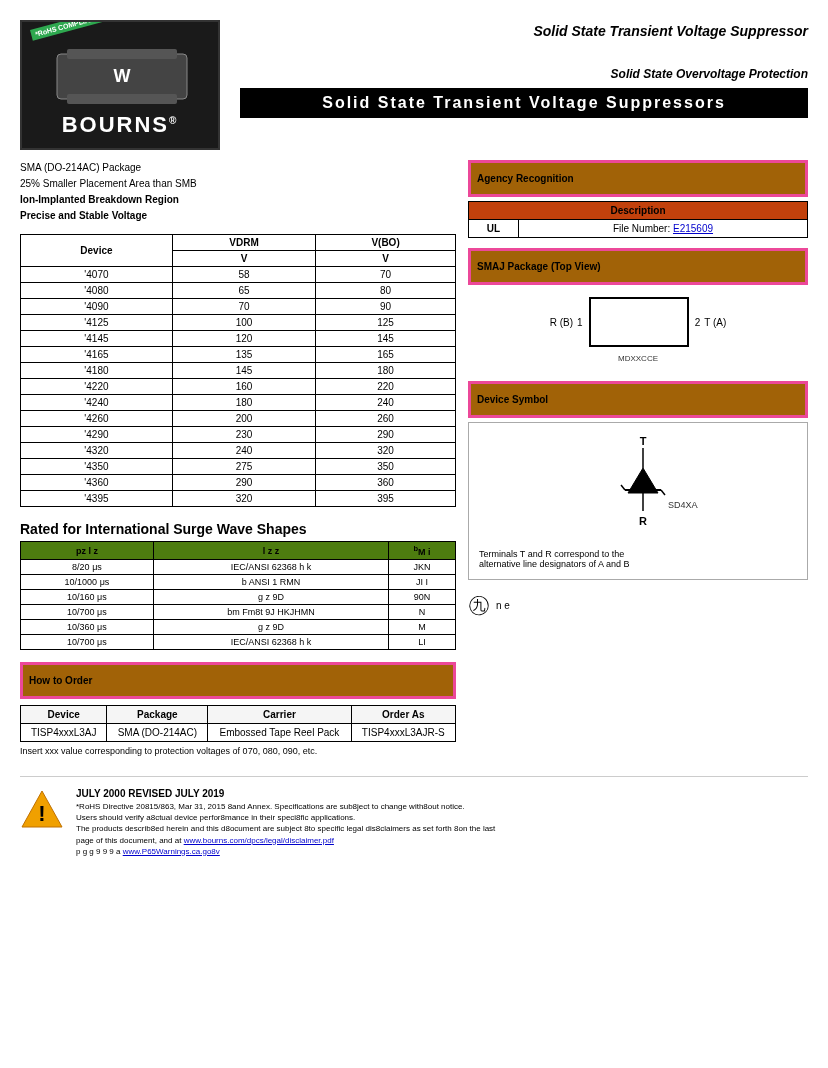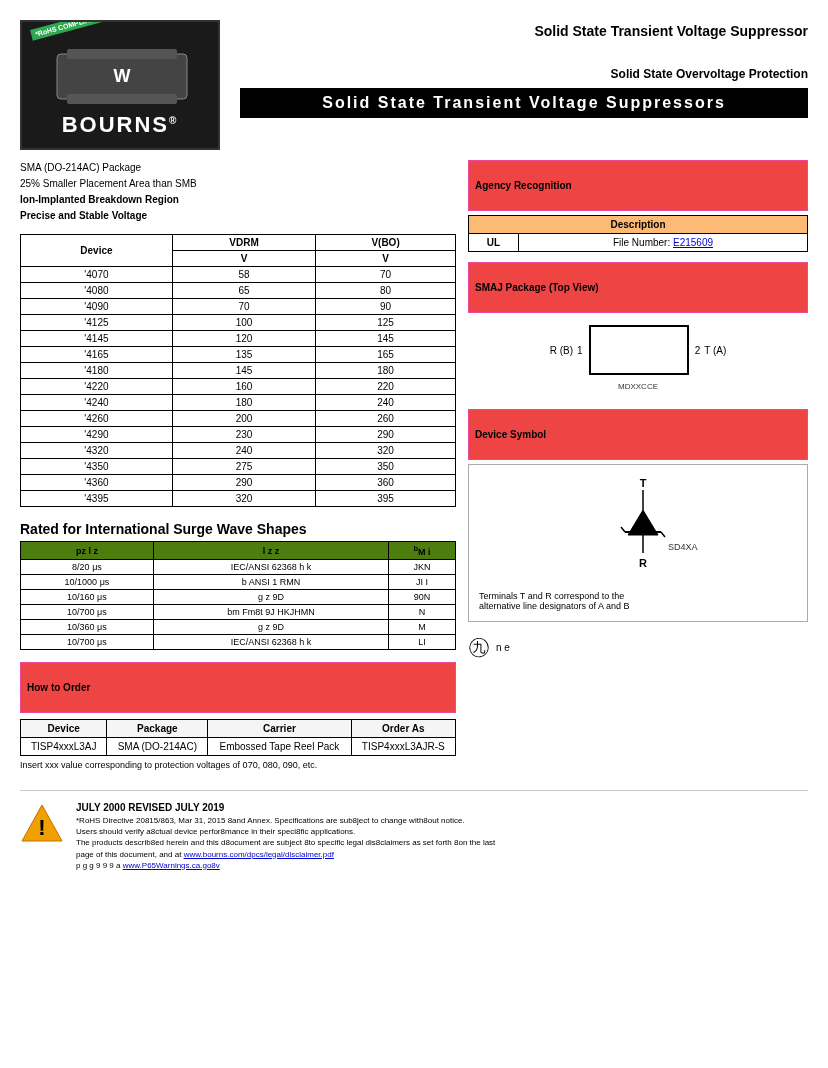--- a/index.html
+++ b/index.html
@@ -70,20 +70,21 @@
       flex: 1;
       padding-left: 20px;
     }
 
     .header-title-main {
       font-size: 14px;
       font-weight: bold;
       text-align: right;
       line-height: 1.6;
       color: #000;
+      font-style: italic;
     }
 
     .black-bar {
       background: #000;
       color: #fff;
       font-size: 16px;
       font-weight: bold;
       padding: 6px 12px;
       margin-top: 4px;
       text-align: center;
@@ -131,46 +132,46 @@
       text-align: center;
     }
 
     .data-table th {
       background: #fff;
       font-weight: bold;
     }
 
     
     .section-header {
-      background: #ef4444;
-      padding: 19px 6px;
+      background: #a16207;
+      padding: 10px 6px;
       font-weight: bold;
       font-size: 10px;
       margin-bottom: 4px;
-      border: 1px solid #ec4899;
+      border: 3px solid #ec4899;
     }
 
     
     .agency-table {
       width: 100%;
       border-collapse: collapse;
       font-size: 10px;
       margin-bottom: 10px;
     }
 
     .agency-table th, .agency-table td {
       border: 1px solid #000;
       padding: 3px 8px;
       text-align: center;
     }
 
     .agency-table th {
       text-align: center;
       font-weight: bold;
-      background: #fdba74;
+      background: #c2410c;
     }
 
     .agency-table td:first-child {
       text-align: center;
       font-weight: bold;
       width: 50px;
     }
 
     .link-blue {
       color: #0000cc;

